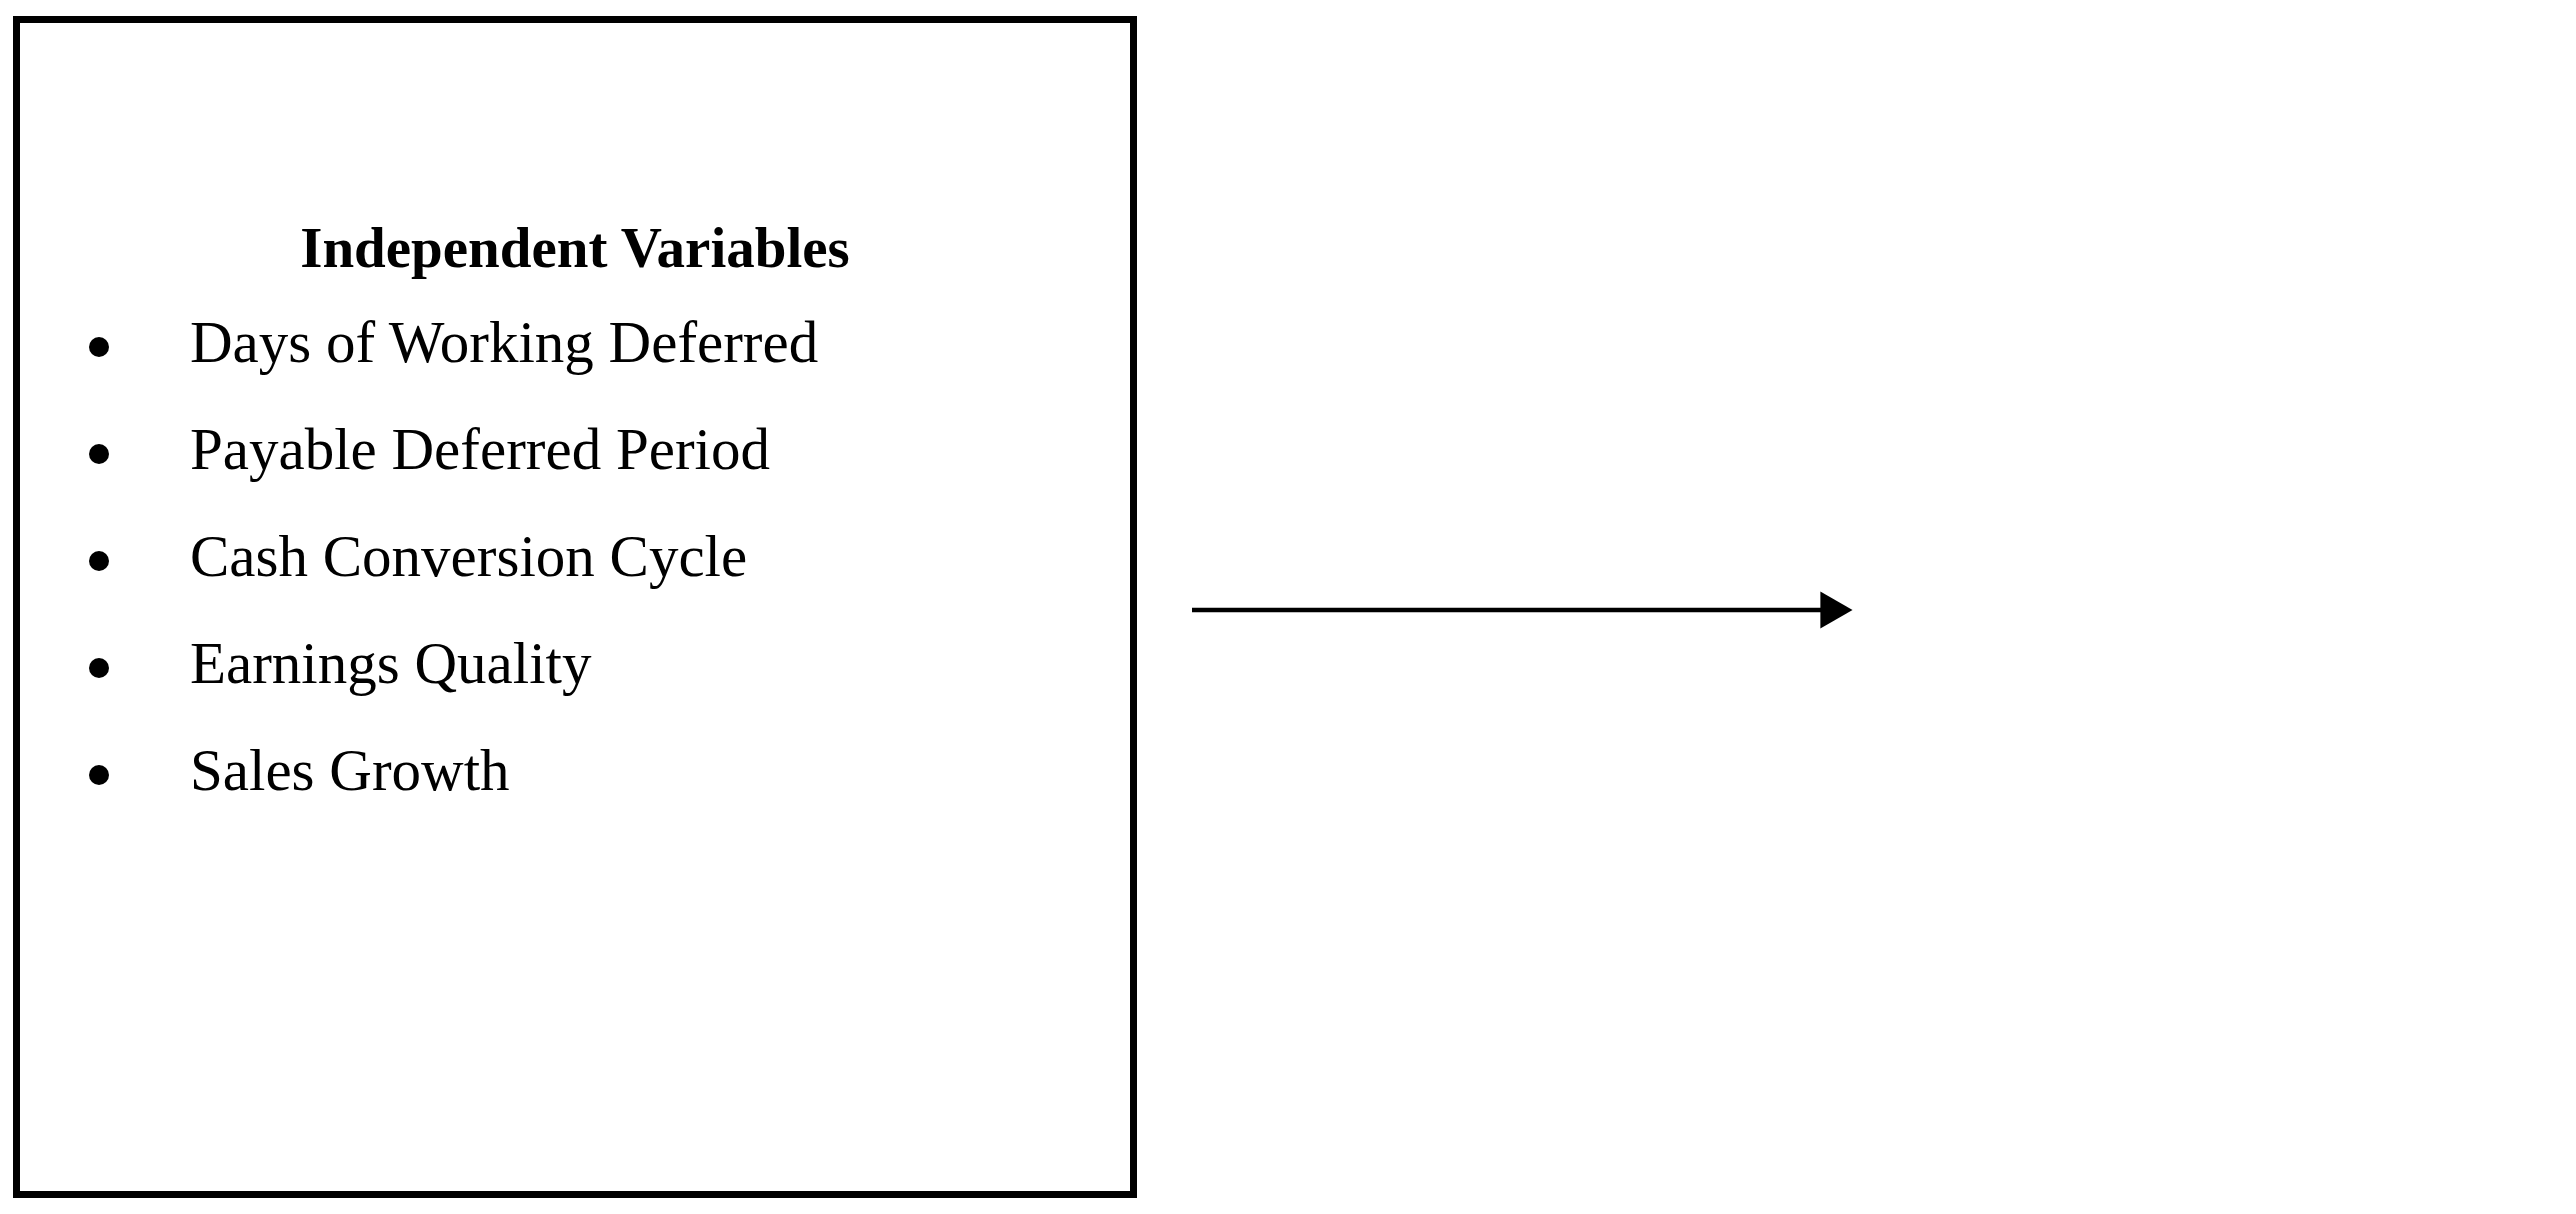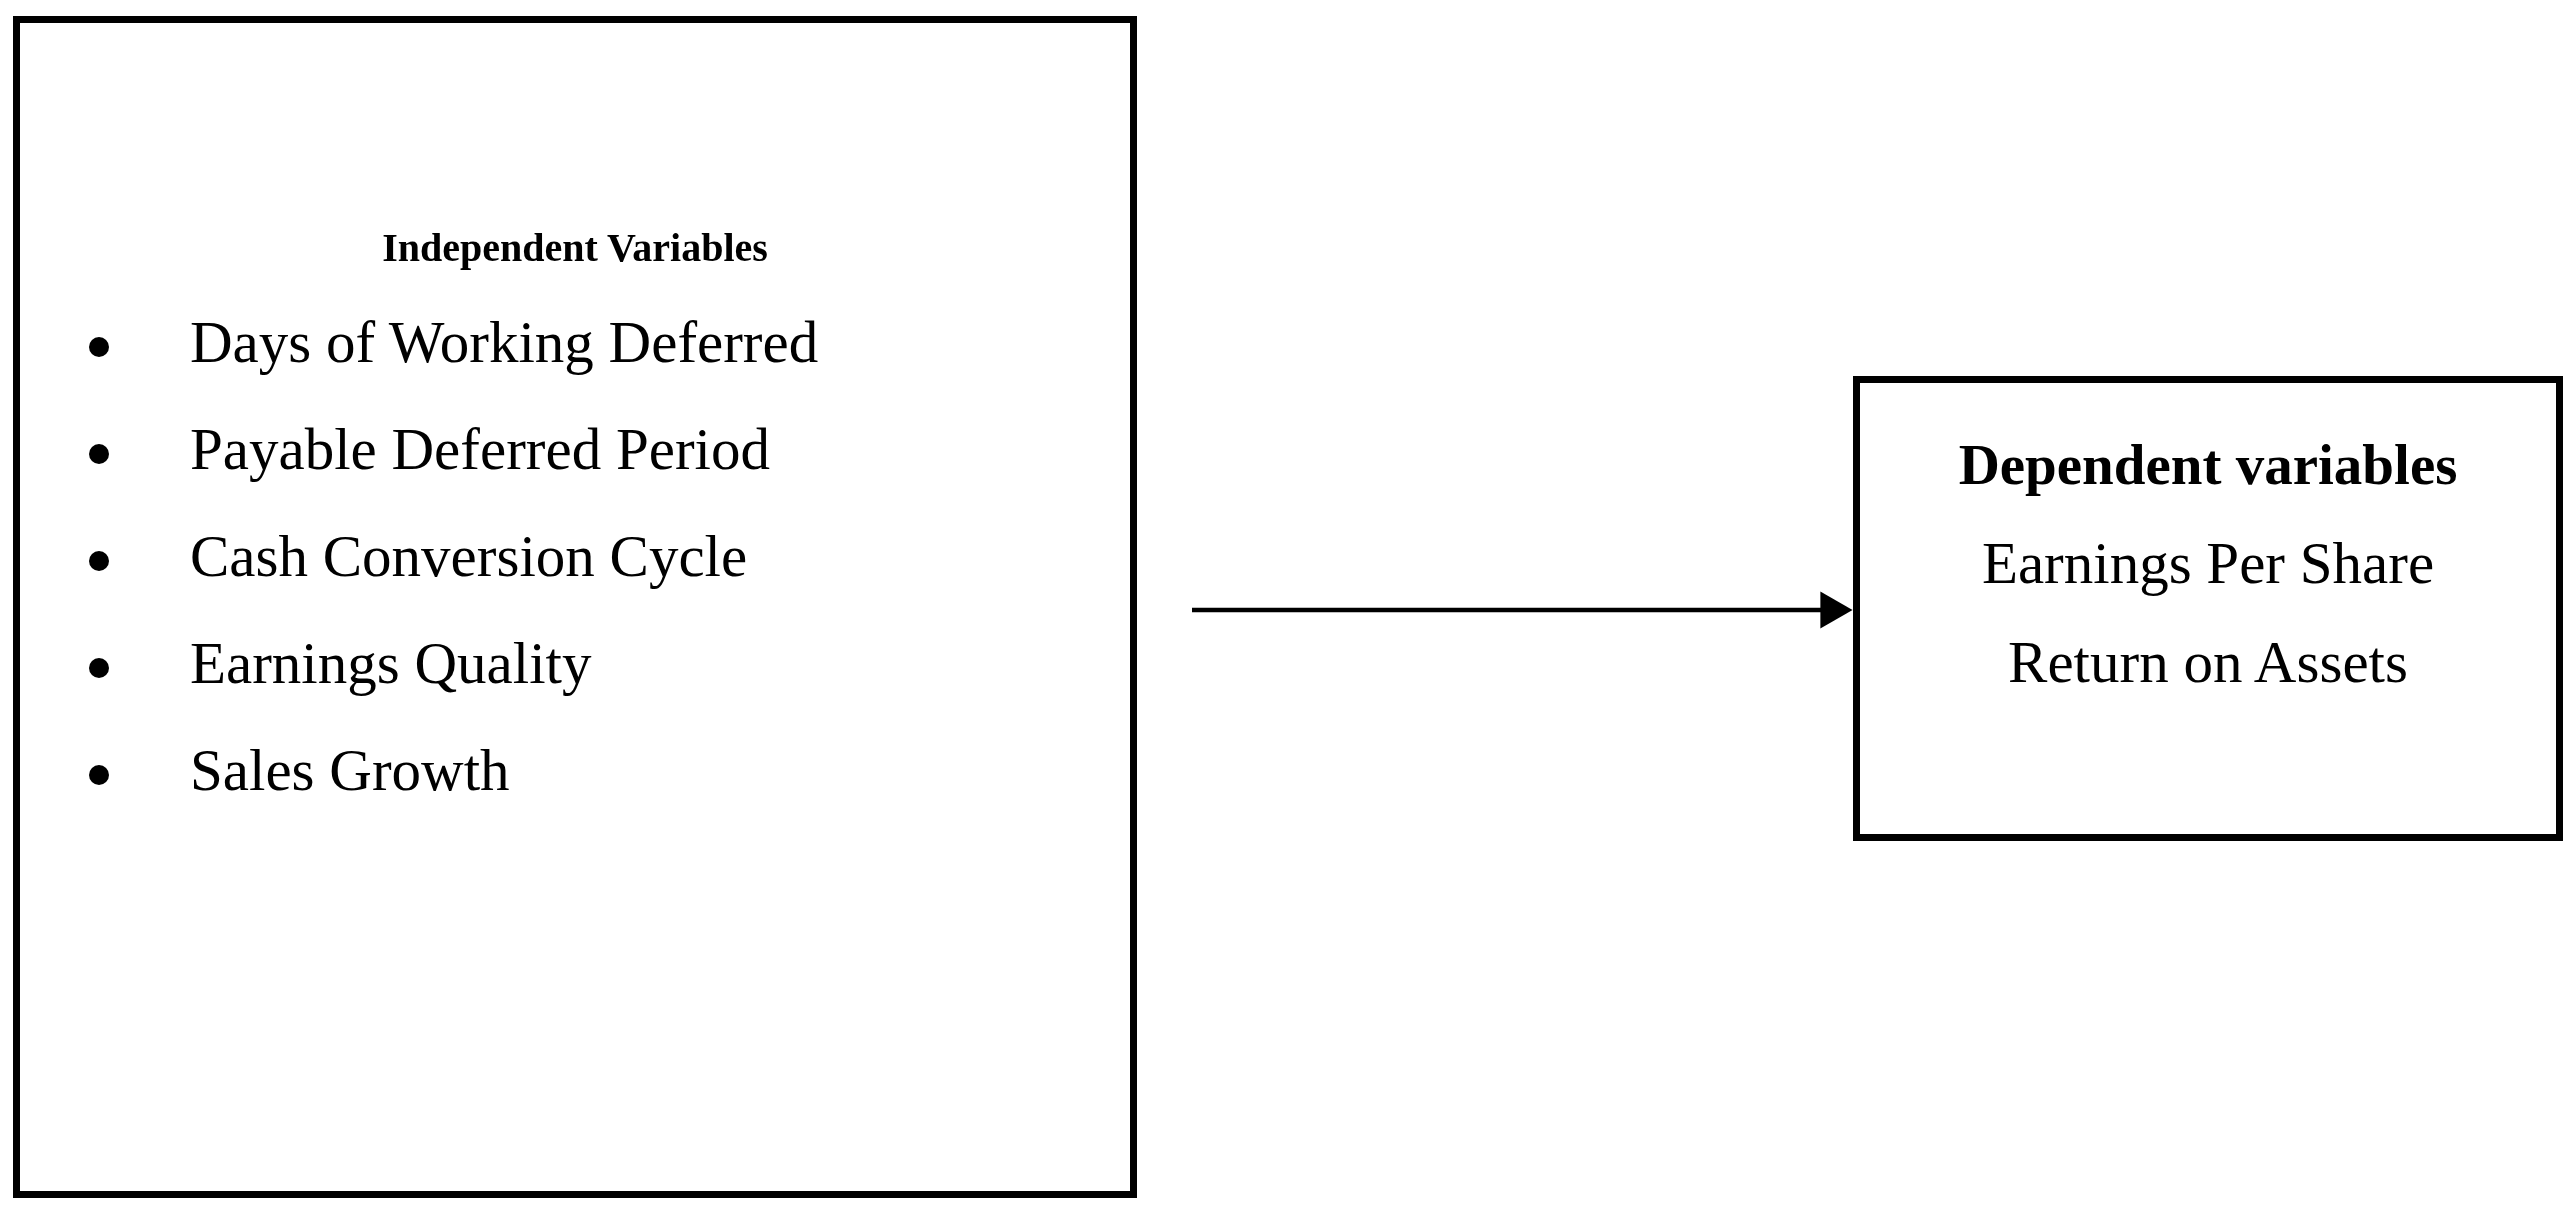--- a/index.html
+++ b/index.html
@@ -34,21 +34,21 @@
     width: 710px;
     height: 465px;
   }
   .left-title {
     position: absolute;
     top: 196px;
     left: 0;
     width: 100%;
     text-align: center;
     font-weight: bold;
-    font-size: 40px;
+    font-size: 57px;
     line-height: 57px;
     white-space: nowrap;
   }
   .ind-list {
     position: absolute;
     top: 266px;
     left: 0;
     width: 100%;
     margin: 0;
     padding: 0;
@@ -124,22 +124,15 @@
         <span>Sales Growth</span>
       </li>
     </ul>
   </div>
 
   <svg class="arrow-svg" viewBox="0 0 925 64" xmlns="http://www.w3.org/2000/svg">
     <line x1="0" y1="32" x2="880" y2="32" stroke="#000000" stroke-width="6"></line>
     <polygon points="878,6 878,58 923,32" fill="#000000"></polygon>
   </svg>
 
-  <div class="box box-right">
-    <div class="dep-text">
-      <div class="dep-title">Dependent variables</div>
-      <div class="dep-item">Earnings Per Share</div>
-      <div class="dep-item">Return on Assets</div>
-    </div>
-  </div>
 
 </div>
 
 
 </body></html>

